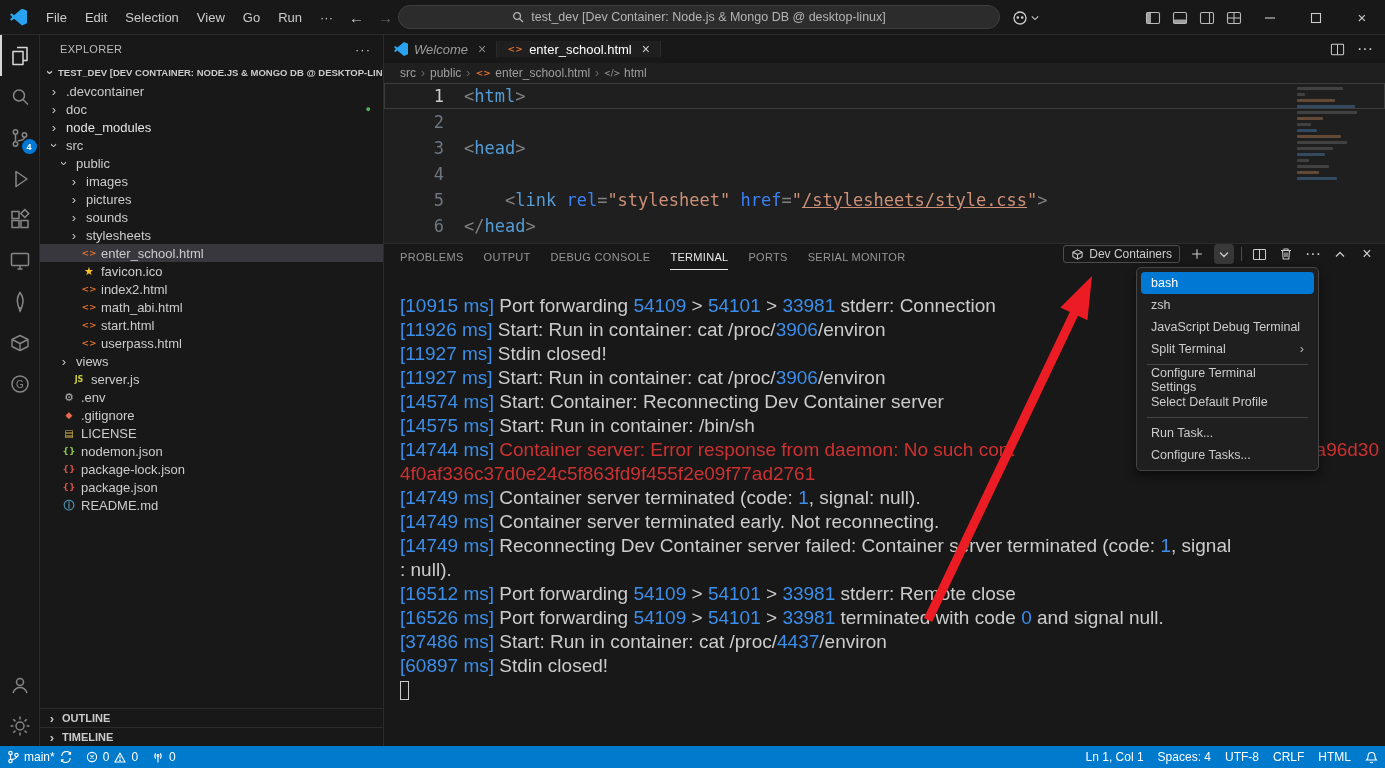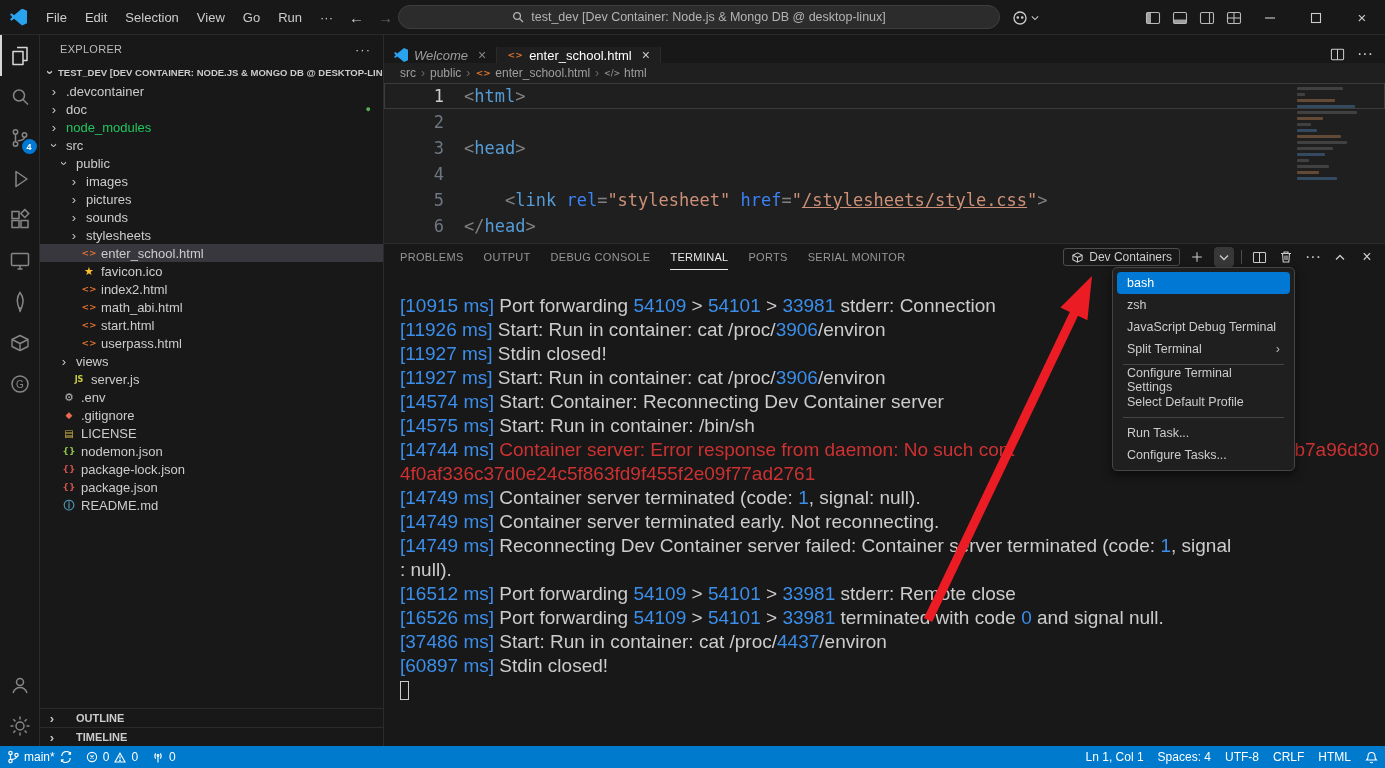--- a/index.html
+++ b/index.html
@@ -24,35 +24,35 @@
   .ab-item.active{color:#d7d7d7;box-shadow:inset 2px 0 0 #d7d7d7}
   .ab-badge{position:absolute;right:3px;bottom:4px;background:#0078d4;color:#fff;font-size:9px;min-width:15px;height:15px;border-radius:8px;display:flex;align-items:center;justify-content:center;font-weight:700}
   .ab-spacer{flex:1}
   
   .sidebar{position:absolute;left:40px;top:35px;bottom:22px;width:344px;background:#181818;border-right:1px solid #2b2b2b;overflow:hidden;z-index:5}
   .side-header{height:28px;display:flex;align-items:center;padding:0 12px 0 20px;font-size:11px;color:#bbbbbb;letter-spacing:.3px}
   .side-more{margin-left:auto;color:#cccccc;font-size:13px;letter-spacing:1px;cursor:pointer}
   .root-row{height:19px;display:flex;align-items:center;font-size:9.5px;font-weight:700;color:#cccccc;padding-left:2px;white-space:nowrap;overflow:hidden;cursor:pointer}
   .trow{height:18px;display:flex;align-items:center;font-size:13px;color:#cccccc;position:relative;white-space:nowrap;cursor:pointer}
   .trow.sel{background:#37373d}
-  .trow.dim .tlabel{color:#22c55e}
+  .trow.dim .tlabel{color:#e5e5e5}
   .tchev{width:16px;text-align:center;color:#c5c5c5;font-size:13px;display:inline-block;flex:none}
   .tchev.open{transform:rotate(90deg)}
   .fico{width:16px;display:inline-flex;align-items:center;justify-content:center;font-weight:700;font-family:"DejaVu Sans",sans-serif;flex:none;font-size:9px}
   .c-html{color:#e0702e}.c-star{color:#fbc02d;font-size:11px}.c-js{color:#cbcb41;font-size:8px}
   .c-gear{color:#b7b7b7;font-size:11px}.c-git{color:#e8694c;font-size:9px}.c-lic{color:#d0b44c;font-size:10px}
   .c-jgreen{color:#8dc149}.c-jred{color:#cc5049}.c-info{color:#519aba;font-size:11px}.c-sym{color:#8a8a8a;font-size:8px}
   .tlabel{margin-left:4px}
   .gitdot{position:absolute;right:12px;color:#54b054;font-size:9px}
   #side-bottom{position:absolute;bottom:0;left:0;right:0;background:#181818}
   .side-sec{height:19px;display:flex;align-items:center;border-top:1px solid #2b2b2b;font-size:11px;font-weight:700;color:#cccccc;padding-left:4px;cursor:pointer}
-  .sec-label{margin-left:16px}
+  .sec-label{margin-left:2px}
   
   .editor-region{position:absolute;left:384px;top:35px;right:0;bottom:22px;background:#1f1f1f}
-  .tabbar{height:28px;background:#181818;display:flex;align-items:flex-end}
+  .tabbar{height:28px;background:#181818;display:flex;align-items:center}
   .tab{display:flex;align-items:center;padding:0 10px;gap:6px;font-size:13px;color:#9d9d9d;border-right:1px solid #2b2b2b;background:#181818;cursor:pointer}
   .tab.active{background:#1f1f1f;color:#ffffff}
   .tab-label.ital{font-style:italic}
   .tab-close{font-size:14px;color:#868686;margin-left:4px;cursor:pointer}
   .tab.active .tab-close{color:#cccccc}
   .tab-actions{margin-left:auto;display:flex;align-items:center;gap:12px;padding-right:12px;color:#cccccc}
   .breadcrumbs{height:20px;display:flex;align-items:center;gap:5px;padding-left:16px;font-size:12px;color:#9f9f9f}
   .bc-item{display:flex;align-items:center;gap:4px;cursor:pointer}
   .bc-sep{color:#6a6a6a}
   .code-wrap{position:relative;height:160px;overflow:hidden;font-family:"DejaVu Sans Mono",monospace;font-size:17px}
@@ -62,36 +62,36 @@
   .cline.cur .lnum{color:#cccccc}
   .ltext{margin-left:20px}
   .tok-p{color:#808080}.tok-t{color:#569cd6}.tok-a{color:#3b82f6}.tok-s{color:#ce9178}.tok-w{color:#d4d4d4}
   .tok-u{text-decoration:underline}
   #minimap{position:absolute;top:4px;right:14px;width:74px;display:flex;flex-direction:column;gap:3px}
   .mrow{height:3px;background:#4d4d4d;opacity:.75;border-radius:1px}
   .mrow:nth-child(3n){background:#7a5a40}
   .mrow:nth-child(4n){background:#3c5a78}
   
   .panel{position:absolute;left:0;right:0;top:208px;bottom:0;background:#181818;border-top:1px solid #2b2b2b}
-  .panel-header{height:26px;display:flex;align-items:center;padding:0 8px 0 16px}
+  .panel-header{height:26px;display:flex;align-items:flex-start;padding:0 8px 0 16px}
   #panel-tabs{display:flex;gap:20px;height:100%;align-items:stretch}
   .ptab{font-size:11px;color:#969696;letter-spacing:.3px;display:flex;align-items:center;border-bottom:1px solid transparent;cursor:pointer}
   .ptab.active{color:#e7e7e7;border-bottom-color:#e7e7e7}
   .panel-actions{margin-left:auto;display:flex;align-items:center;gap:7px;color:#cccccc}
   .profile-chip{display:flex;align-items:center;gap:5px;font-size:12px;border:1px solid #4d4d4d;border-radius:3px;padding:1px 7px;cursor:pointer}
   .pa-btn{width:20px;height:20px;display:flex;align-items:center;justify-content:center;border-radius:4px;cursor:pointer;color:#cccccc}
   .pa-btn.open{background:rgba(255,255,255,.14)}
   .pa-sep{width:1px;height:14px;background:#4d4d4d}
   .terminal{position:absolute;top:26px;left:0;right:0;bottom:0;padding:24px 0 0 16px;font-family:Liberation Sans, sans-serif;font-size:19px;overflow:hidden;cursor:text}
   .tline{height:24px;line-height:24px;position:relative;white-space:pre}
   .seg-d{color:#cccccc}.seg-b{color:#3b8eea}.seg-r{color:#cd3131}
   .seg-right{position:absolute;right:6px}
   .term-cursor{width:9px;height:19px;border:1px solid #cccccc;margin-top:3px}
   
-  #term-menu{position:absolute;left:1112px;top:267px;width:183px;background:#1f1f1f;border:1px solid #454545;border-radius:5px;box-shadow:0 4px 10px rgba(0,0,0,.55);padding:4px;z-index:30;font-size:12.5px;color:#cccccc}
+  #term-menu{position:absolute;left:1136px;top:267px;width:183px;background:#1f1f1f;border:1px solid #454545;border-radius:5px;box-shadow:0 4px 10px rgba(0,0,0,.55);padding:4px;z-index:30;font-size:12.5px;color:#cccccc}
   .menu-item{height:22px;display:flex;align-items:center;justify-content:space-between;padding:0 10px;border-radius:4px;cursor:pointer}
   .menu-item.msel{background:#0078d4;color:#ffffff}
   .menu-sep{height:1px;background:#454545;margin:4px 6px}
   .msub{color:#bbbbbb}
   
   .statusbar{position:absolute;left:0;right:0;bottom:0;height:22px;background:#007acc;display:flex;align-items:center;color:#ffffff;font-size:12px;z-index:10}
   .sb-item{display:flex;align-items:center;gap:5px;padding:0 7px;height:100%;cursor:pointer;white-space:nowrap}
   .sb-remote{background:#1f1f1f;padding:0 10px;font-size:11.5px}
   .sb-right{margin-left:auto;display:flex;align-items:center;height:100%}
   

